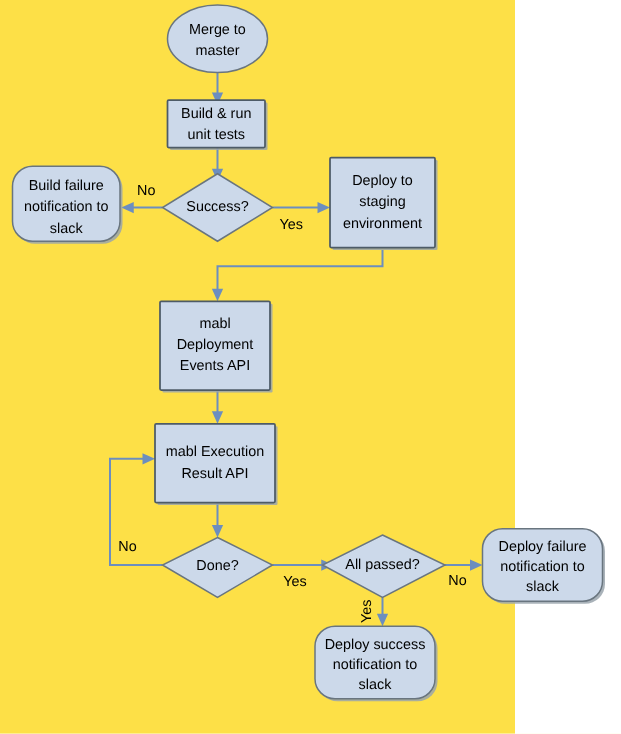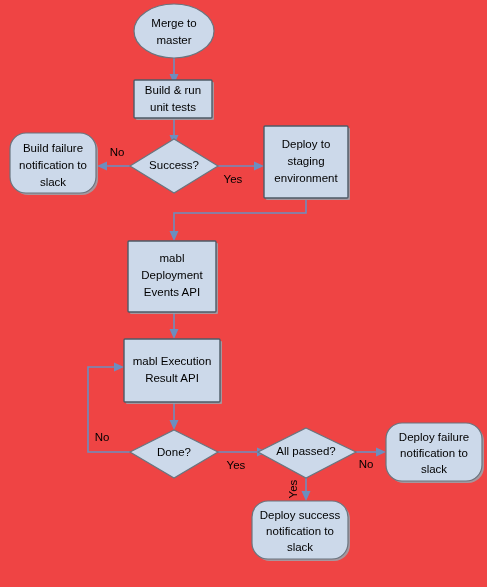--- a/index.html
+++ b/index.html
@@ -8,23 +8,23 @@
     background: #ffffff;
   }
   body {
     width: 497px;
     height: 587px;
     font-family: "Liberation Sans", sans-serif;
     overflow: hidden;
   }
   #canvas {
     position: relative;
-    width: 487px;
+    width: 412px;
     height: 587px;
-    background: #ef4444;
+    background: #fde047;
   }
   svg.diagram {
     position: absolute;
     left: 0;
     top: 0;
     width: 497px;
     height: 587px;
   }
   .node-label {
     font-family: "Liberation Sans", sans-serif;

